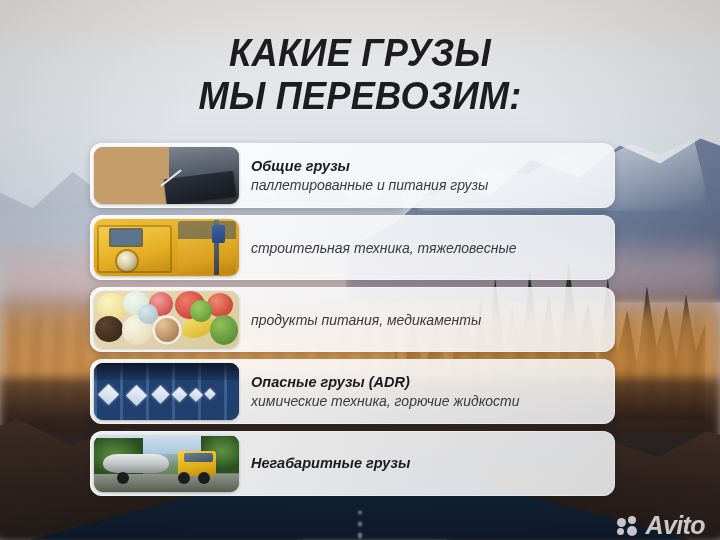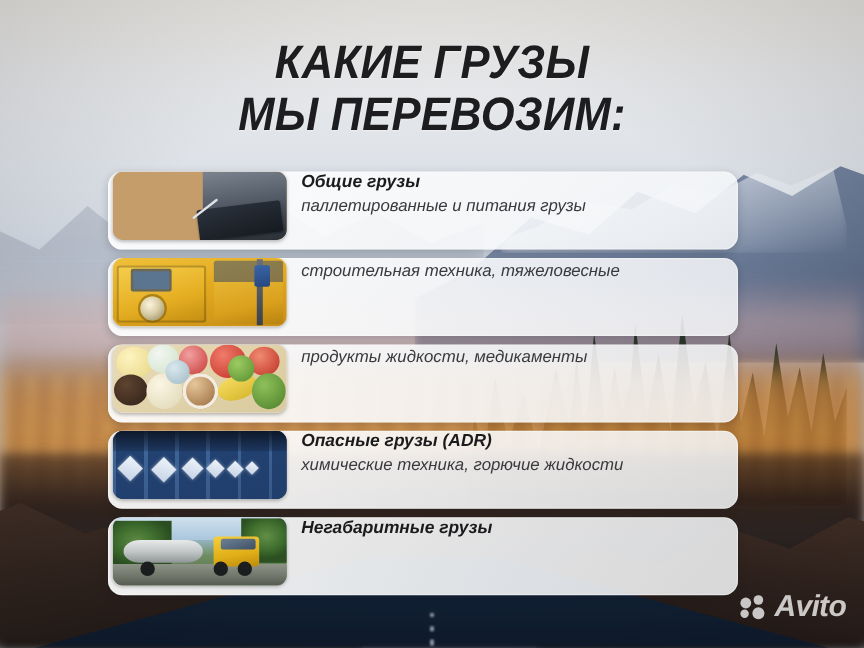--- a/index.html
+++ b/index.html
@@ -127,21 +127,21 @@
   .cards {
     position:absolute; left:90px; top:143px; width:525px;
     display:flex; flex-direction:column; gap:7px;
   }
   .card {
     position:relative;
     height:65px;
     border-radius:12px;
     background:linear-gradient(100deg,rgba(255,255,255,.93) 0%,rgba(250,251,252,.90) 40%,rgba(244,246,248,.86) 100%);
     box-shadow:0 2px 7px rgba(20,24,32,.22), 0 0 0 1px rgba(255,255,255,.35) inset;
-    display:flex; 
+    display:flex; align-items:center;
     overflow:hidden;
   }
   .thumb {
     width:145px; height:57px;
     margin-left:4px;
     border-radius:9px;
     overflow:hidden;
     flex:0 0 auto;
     position:relative;
     box-shadow:0 1px 3px rgba(0,0,0,.25);
@@ -289,21 +289,21 @@
   .ph-truck .cabwin{
     position:absolute; right:18%; top:32%; width:20%; height:16%;
     background:linear-gradient(160deg,#6d8196 0%,#3e5063 100%); border-radius:2px;
   }
   .ph-truck .wheel{ position:absolute; bottom:14%; width:12px; height:12px;
     border-radius:50%; background:#1b1d1e; }
   .ph-truck .w1{ right:34%; } .ph-truck .w2{ right:20%; } .ph-truck .w3{ left:16%; }
 
   
   .avito {
-    position:absolute; right:15px; bottom:22px;
+    position:absolute; right:15px; bottom:2px;
     display:flex; align-items:center; gap:5px;
     opacity:.80;
   }
   .avito-mark { position:relative; width:23px; height:20px; flex:0 0 auto; }
   .avito-mark i { position:absolute; border-radius:50%; background:#f2f2f2; display:block; }
   .am1 { left:0;   top:2px;  width:9px;  height:9px; }
   .am2 { left:11px;top:0;    width:8px;  height:8px; }
   .am3 { left:0;   top:12px; width:7px;  height:7px; }
   .am4 { left:10px;top:10px; width:10px; height:10px; }
   .avito-word {
@@ -377,21 +377,21 @@
             <span class="blob b6"></span>
           <span class="blob b7"></span>
             <span class="blob b8"></span>
             <span class="blob b9"></span>
           <span class="blob b10"></span>
             <span class="blob b11"></span>
             <span class="blob b12"></span>
         </div>
       </div>
       <div class="card-text">
-        <div class="card-sub">продукты жидкости, медикаменты</div>
+        <div class="card-sub">продукты питания, медикаменты</div>
       </div>
     </div>
 
     <div class="card">
       <div class="thumb">
         <div class="ph ph-drums"></div>
         <span class="diamond d1"></span>
         <span class="diamond d2"></span>
         <span class="diamond d3"></span>
         <span class="diamond d4"></span>

